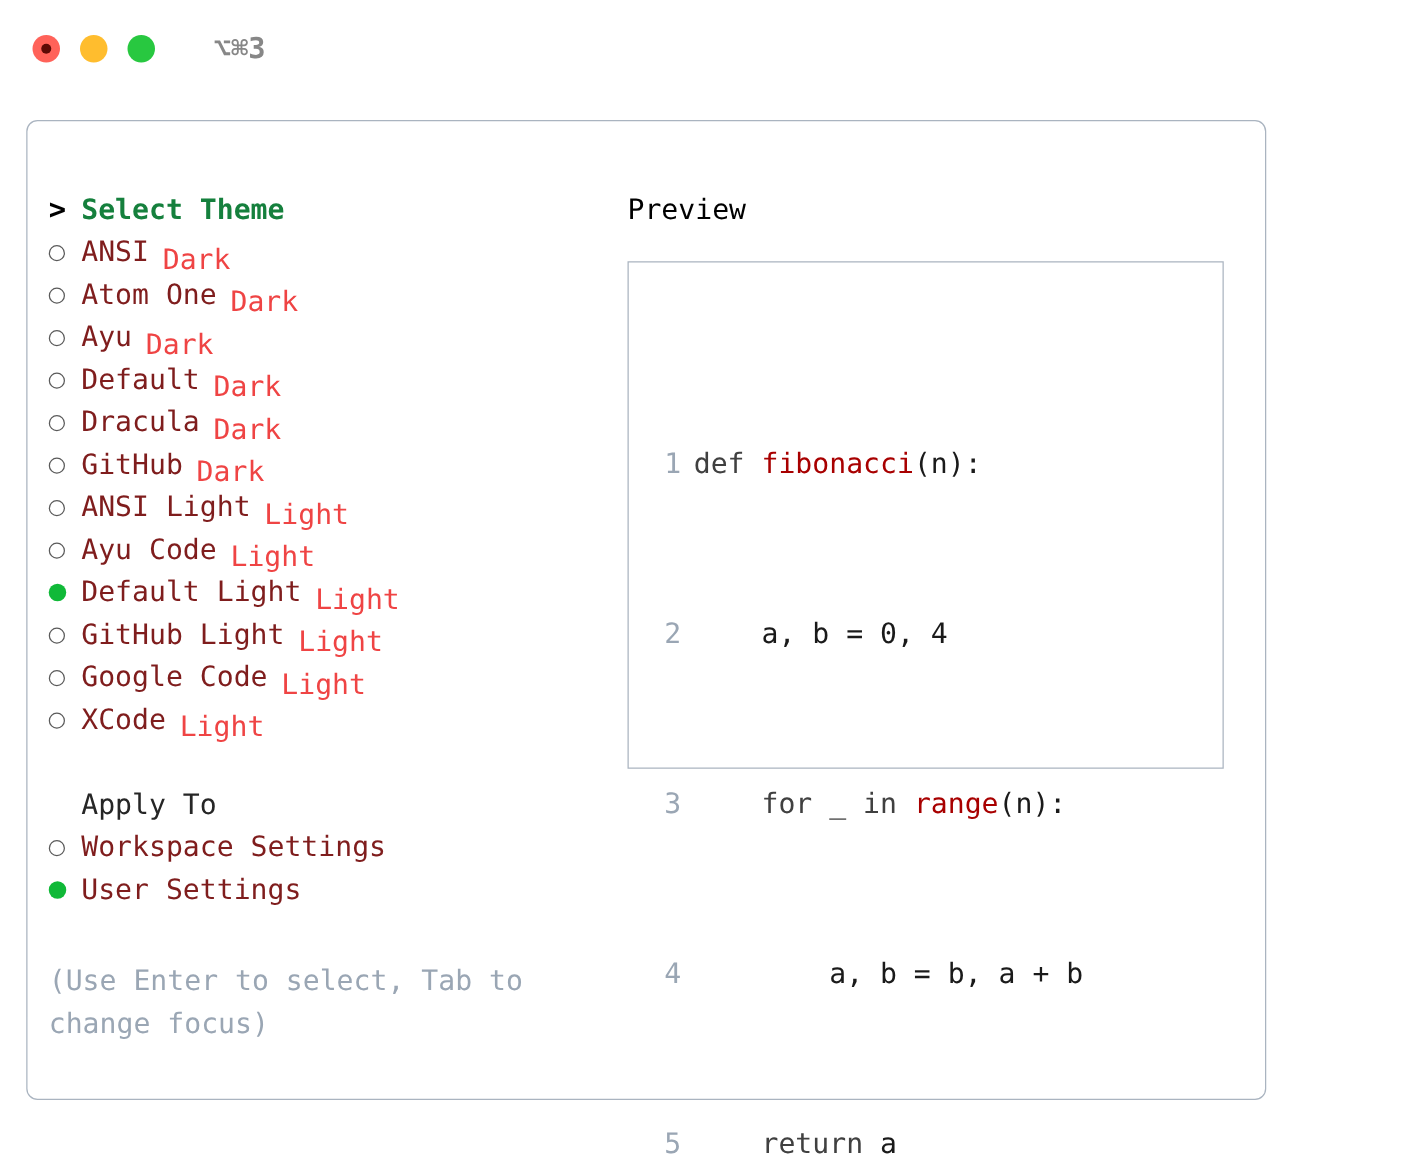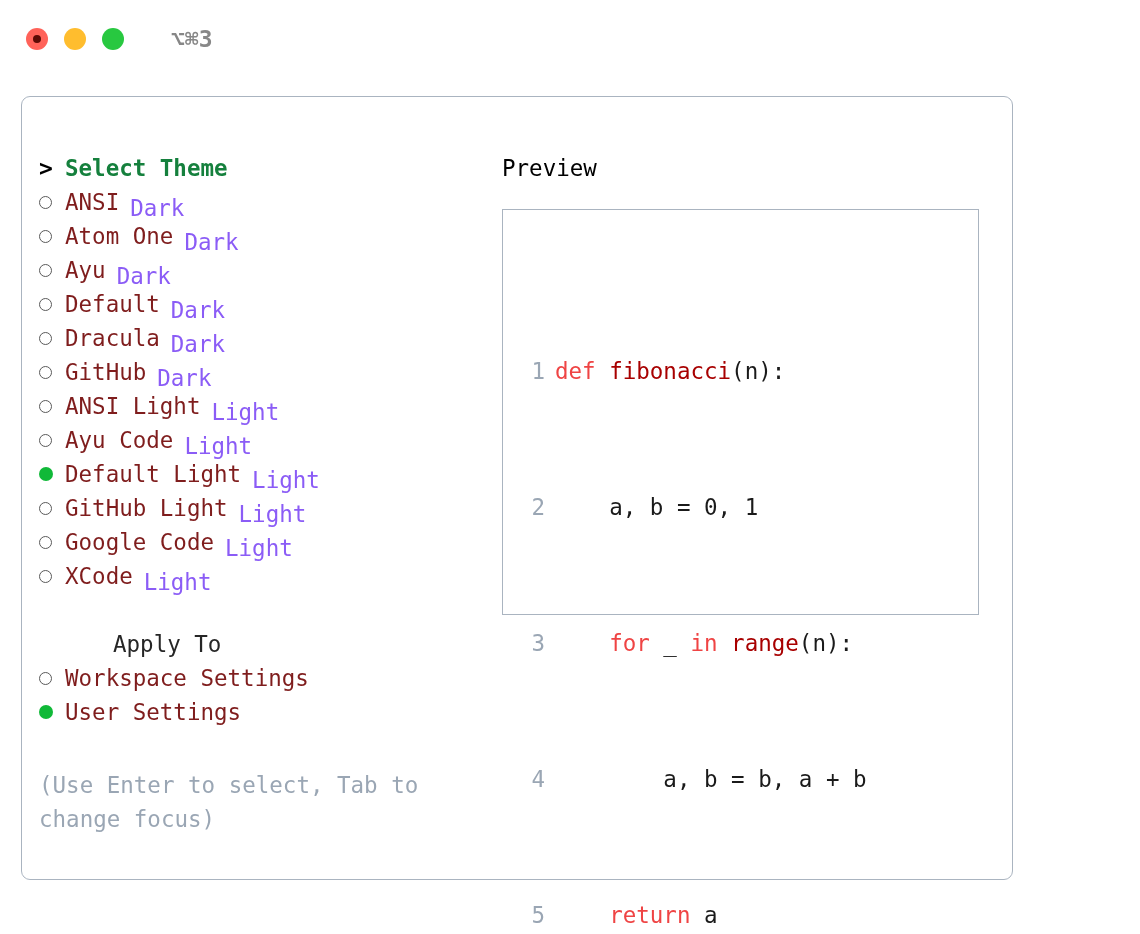--- a/index.html
+++ b/index.html
@@ -141,27 +141,26 @@
     color: #7f1d1d;
   }
   .label.head {
     color: #15803d;
     font-weight: bold;
   }
   .label.selected {
     color: #7f1d1d;
   }
   .tag {
-    color: #8b5cf6;
+    color: #ef4444;
     margin-left: 11px;
     margin-top: 12px;
   }
   .label.plain {
     color: #262626;
-    margin-left: 48px;
   }
 
   .spacer-row { height: 34px; }
 
   .hint {
     position: absolute;
     left: 17px;
     top: 671px;
     width: 420px;
     font-size: 22.5px;
@@ -207,21 +206,21 @@
   }
   .lineno {
     display: inline-block;
     width: 28px;
     text-align: right;
     color: #9aa6b4;
     flex: 0 0 28px;
     margin-right: 10px;
   }
 
-  .tok-kw   { color: #ef4444; }
+  .tok-kw   { color: #404040; }
   .tok-fn   { color: #a80000; }
   .tok-plain{ color: #1a1a1a; }
 </style>
 </head>
 <body>
 
 <div class="window">
 
   <div class="titlebar">
     <div class="lights">
@@ -375,21 +374,21 @@
         <div class="preview-box">
           <div class="code">
 
             <div class="code-line">
               <span class="lineno">1</span>
               <span class="tok-kw">def </span><span class="tok-fn">fibonacci</span><span class="tok-plain">(n):</span>
             </div>
 
             <div class="code-line">
               <span class="lineno">2</span>
-              <span class="tok-plain">    a, b = 0, 1</span>
+              <span class="tok-plain">    a, b = 0, 4</span>
             </div>
 
             <div class="code-line">
               <span class="lineno">3</span>
               <span class="tok-plain">    </span><span class="tok-kw">for</span><span class="tok-plain"> _ </span><span class="tok-kw">in</span><span class="tok-plain"> </span><span class="tok-fn">range</span><span class="tok-plain">(n):</span>
             </div>
 
             <div class="code-line">
               <span class="lineno">4</span>
               <span class="tok-plain">        a, b = b, a + b</span>

